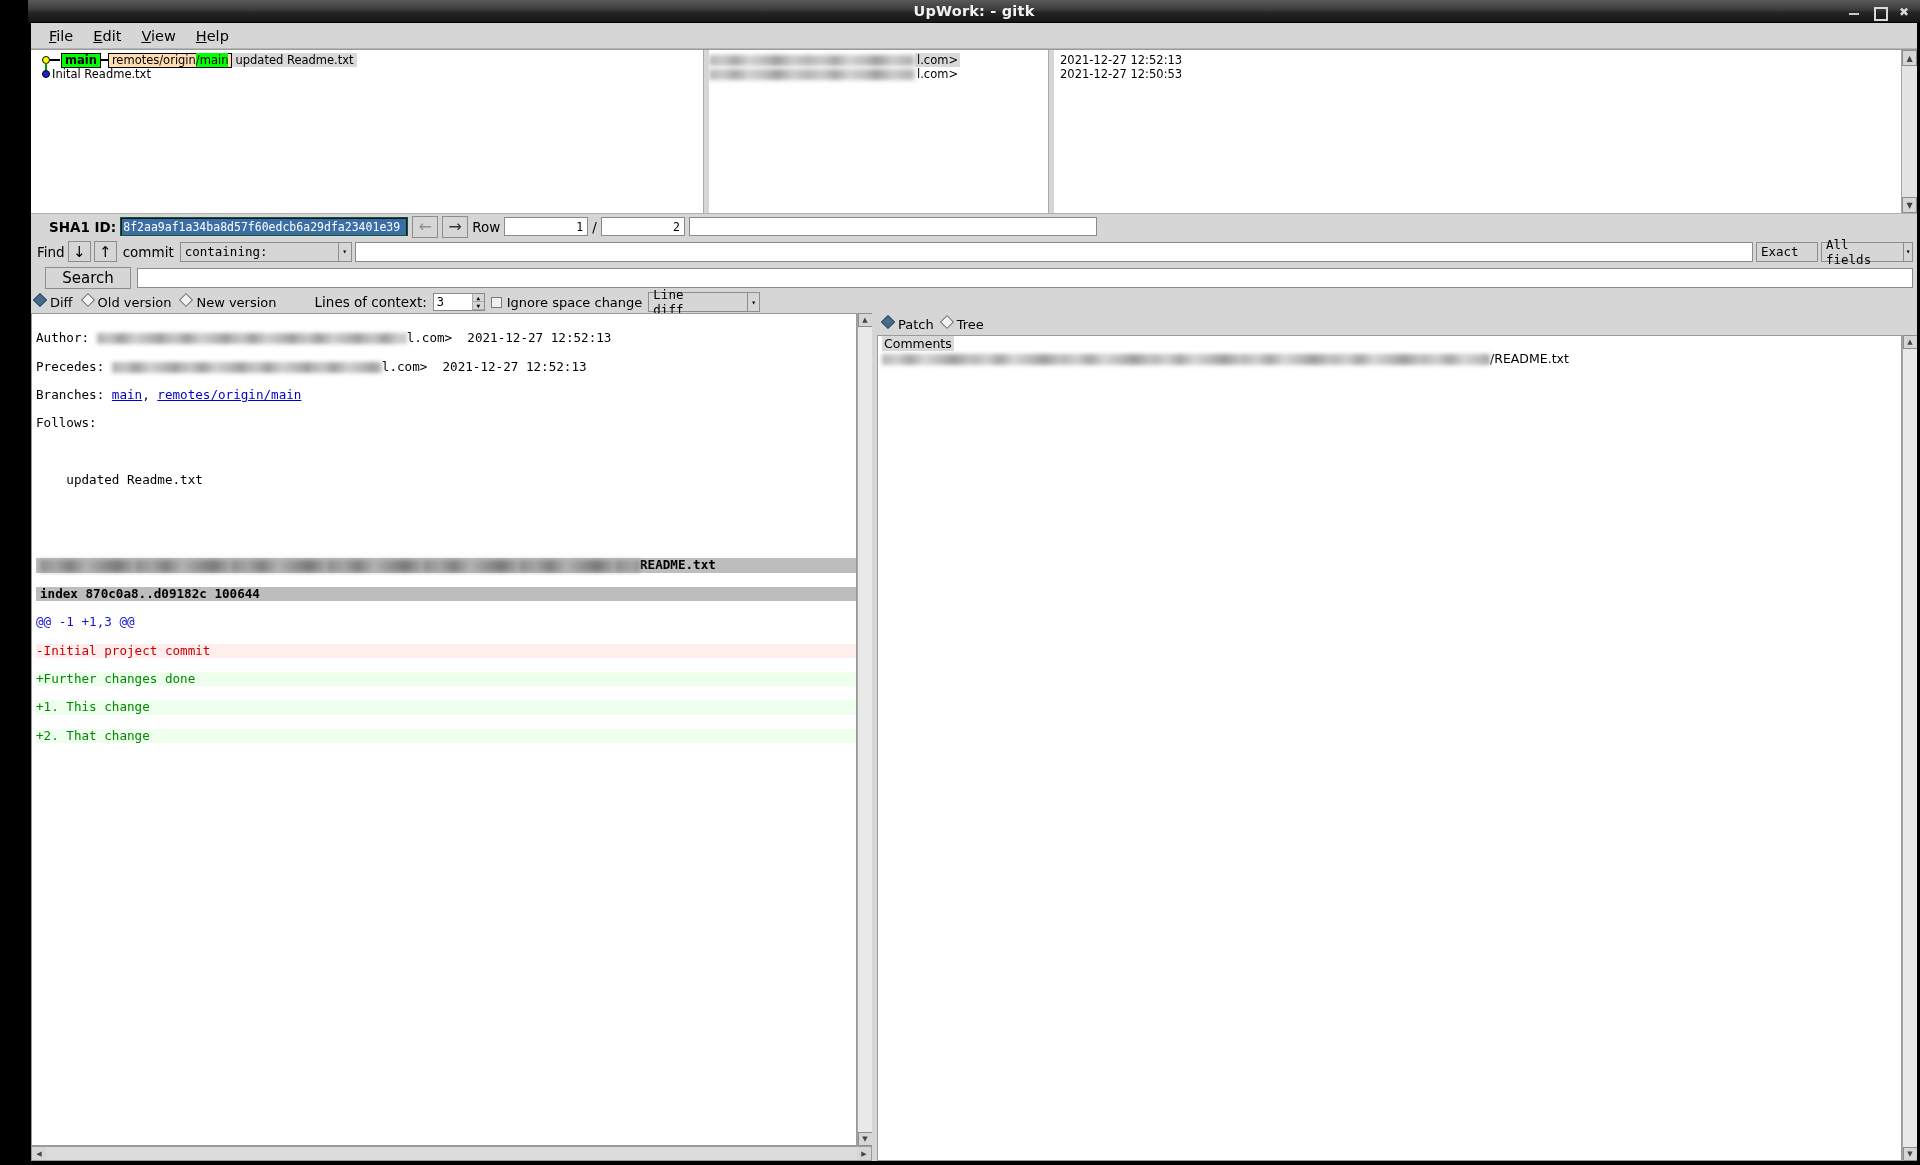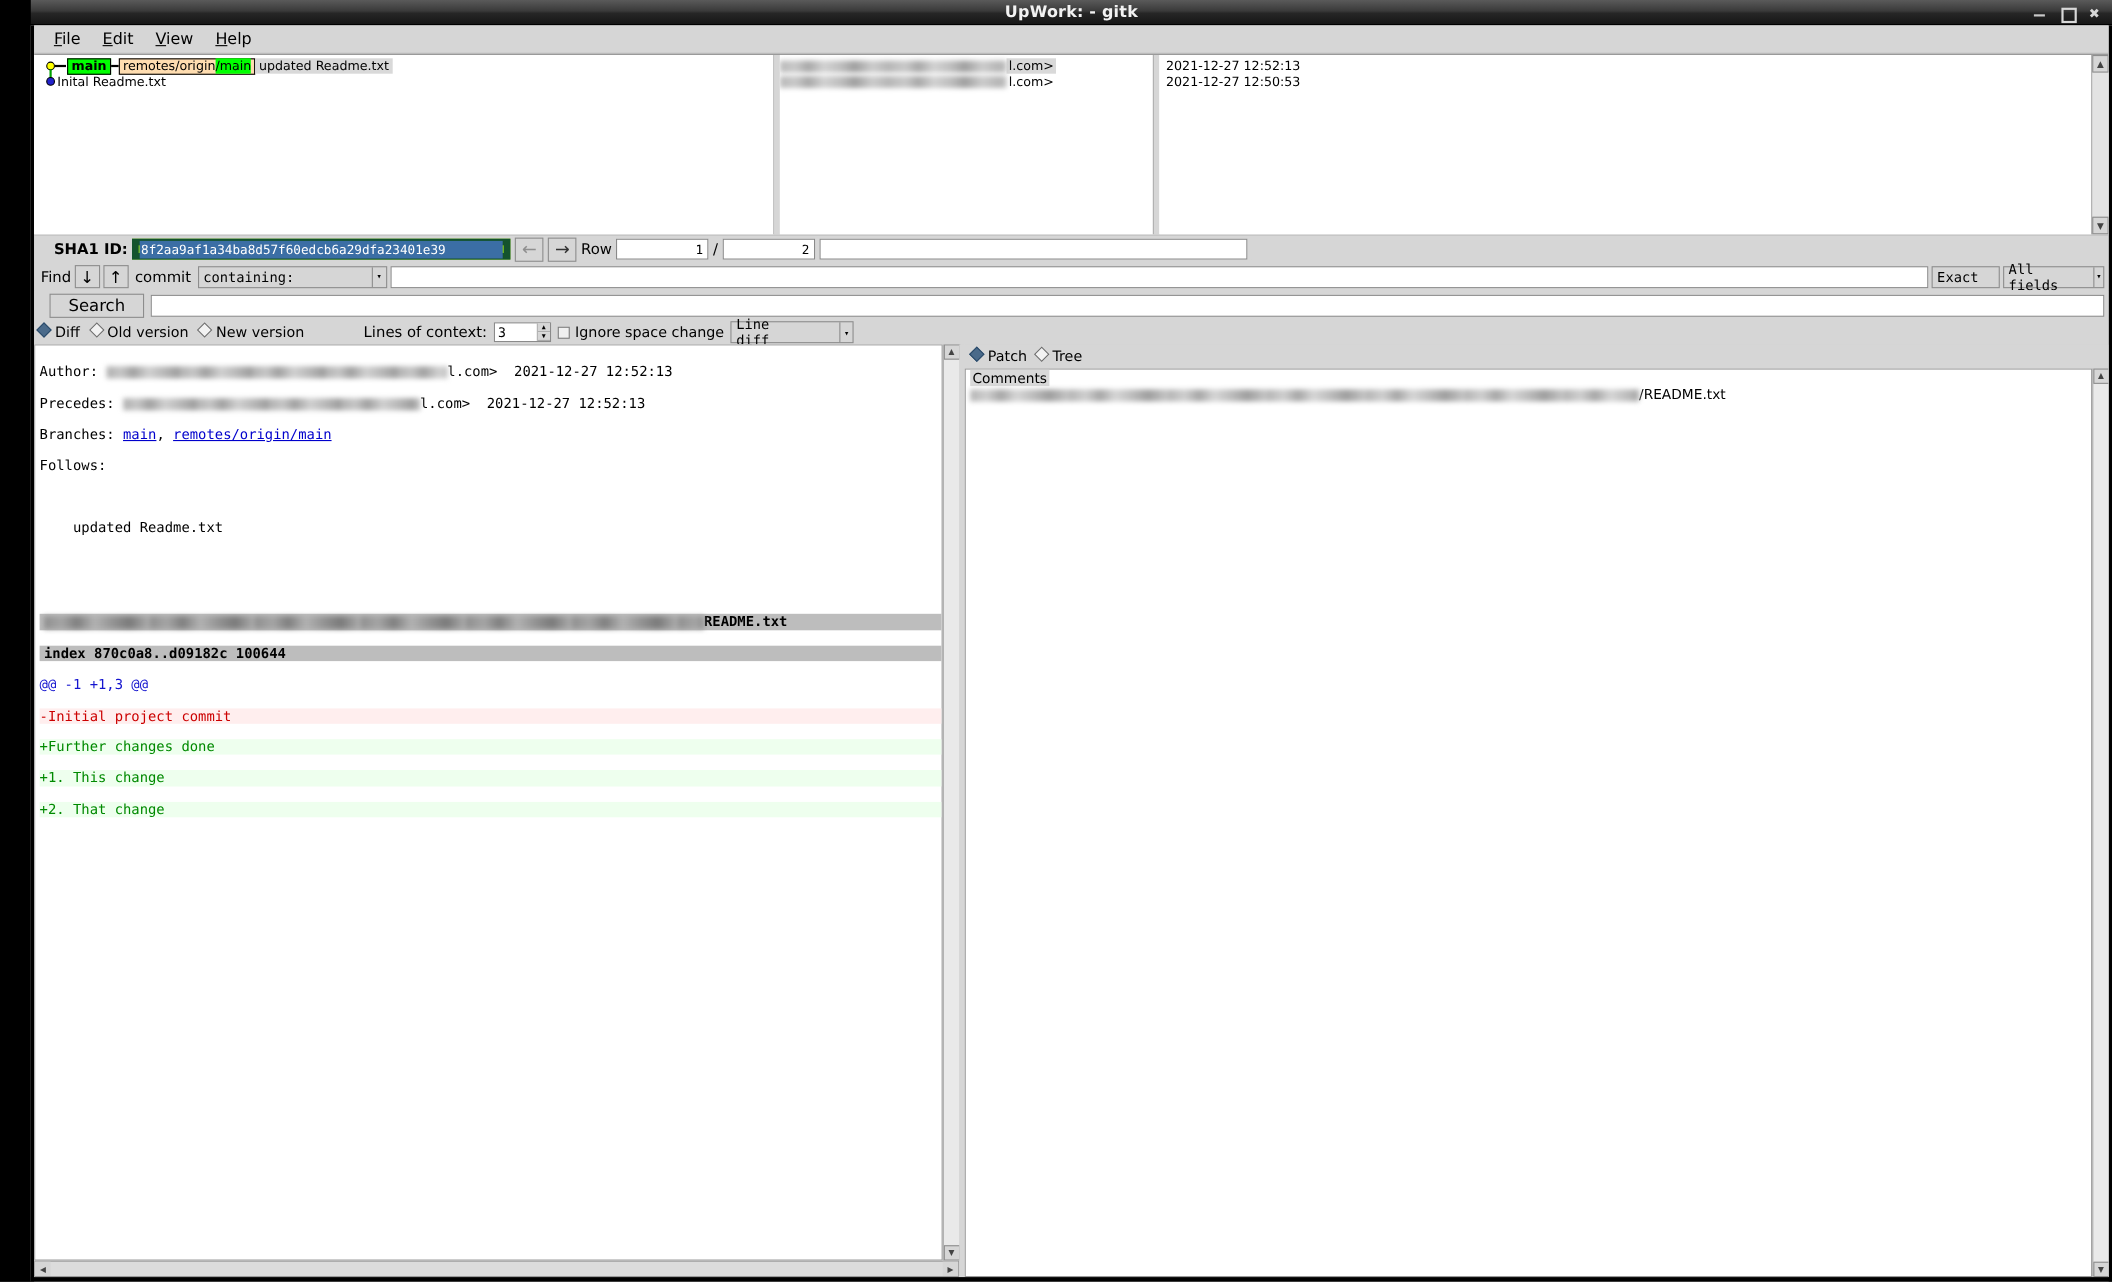--- a/index.html
+++ b/index.html
@@ -146,22 +146,22 @@
 
   
   #sha-row {
     flex: 0 0 26px; display:flex; align-items:center;
     background:#d6d6d6; padding: 0 4px; gap: 4px;
     border-top: 1px solid #b0b0b0;
   }
   .lbl { font-size: 13.5px; color:#000; font-weight:bold; font-family:"DejaVu Sans", sans-serif;}
   .lbl.norm { font-weight: normal; }
   #sha-entry {
-    width: 344px; height: 19px;
-    background:#84cc16; border:6px solid #14532d;
+    width: 288px; height: 19px;
+    background:#0f172a; border:1px solid #14532d;
     display:flex; align-items:center; padding:0 1px;
   }
   #sha-entry .selected {
     background: #3b6ea5; color: #fff;
     font-family: "DejaVu Sans Mono", monospace; font-size: 11.5px;
     padding: 1px 1px; white-space: nowrap; overflow:hidden; width:100%;
   }
   .navbtn {
     width: 26px; height: 22px; background:#d6d6d6;
     border: 1px solid #8d8d8d;
@@ -439,21 +439,21 @@
         <span>Diff</span>
       </div>
       <div class="radio">
         <span class="diamond"></span>
         <span>Old version</span>
       </div>
       <div class="radio">
         <span class="diamond"></span>
         <span>New version</span>
       </div>
-      <div class="lbl norm" style="margin-left:44px;">Lines of context:</div>
+      <div class="lbl norm" style="margin-left:28px;">Lines of context:</div>
       <div class="spin">
         <span>3</span>
         <span class="btns">
             <div>▲</div>
             <div>▼</div>
           </span>
       </div>
       <div class="checkbox-wrap">
         <span class="checkbox"></span>
         <span>Ignore space change</span>

